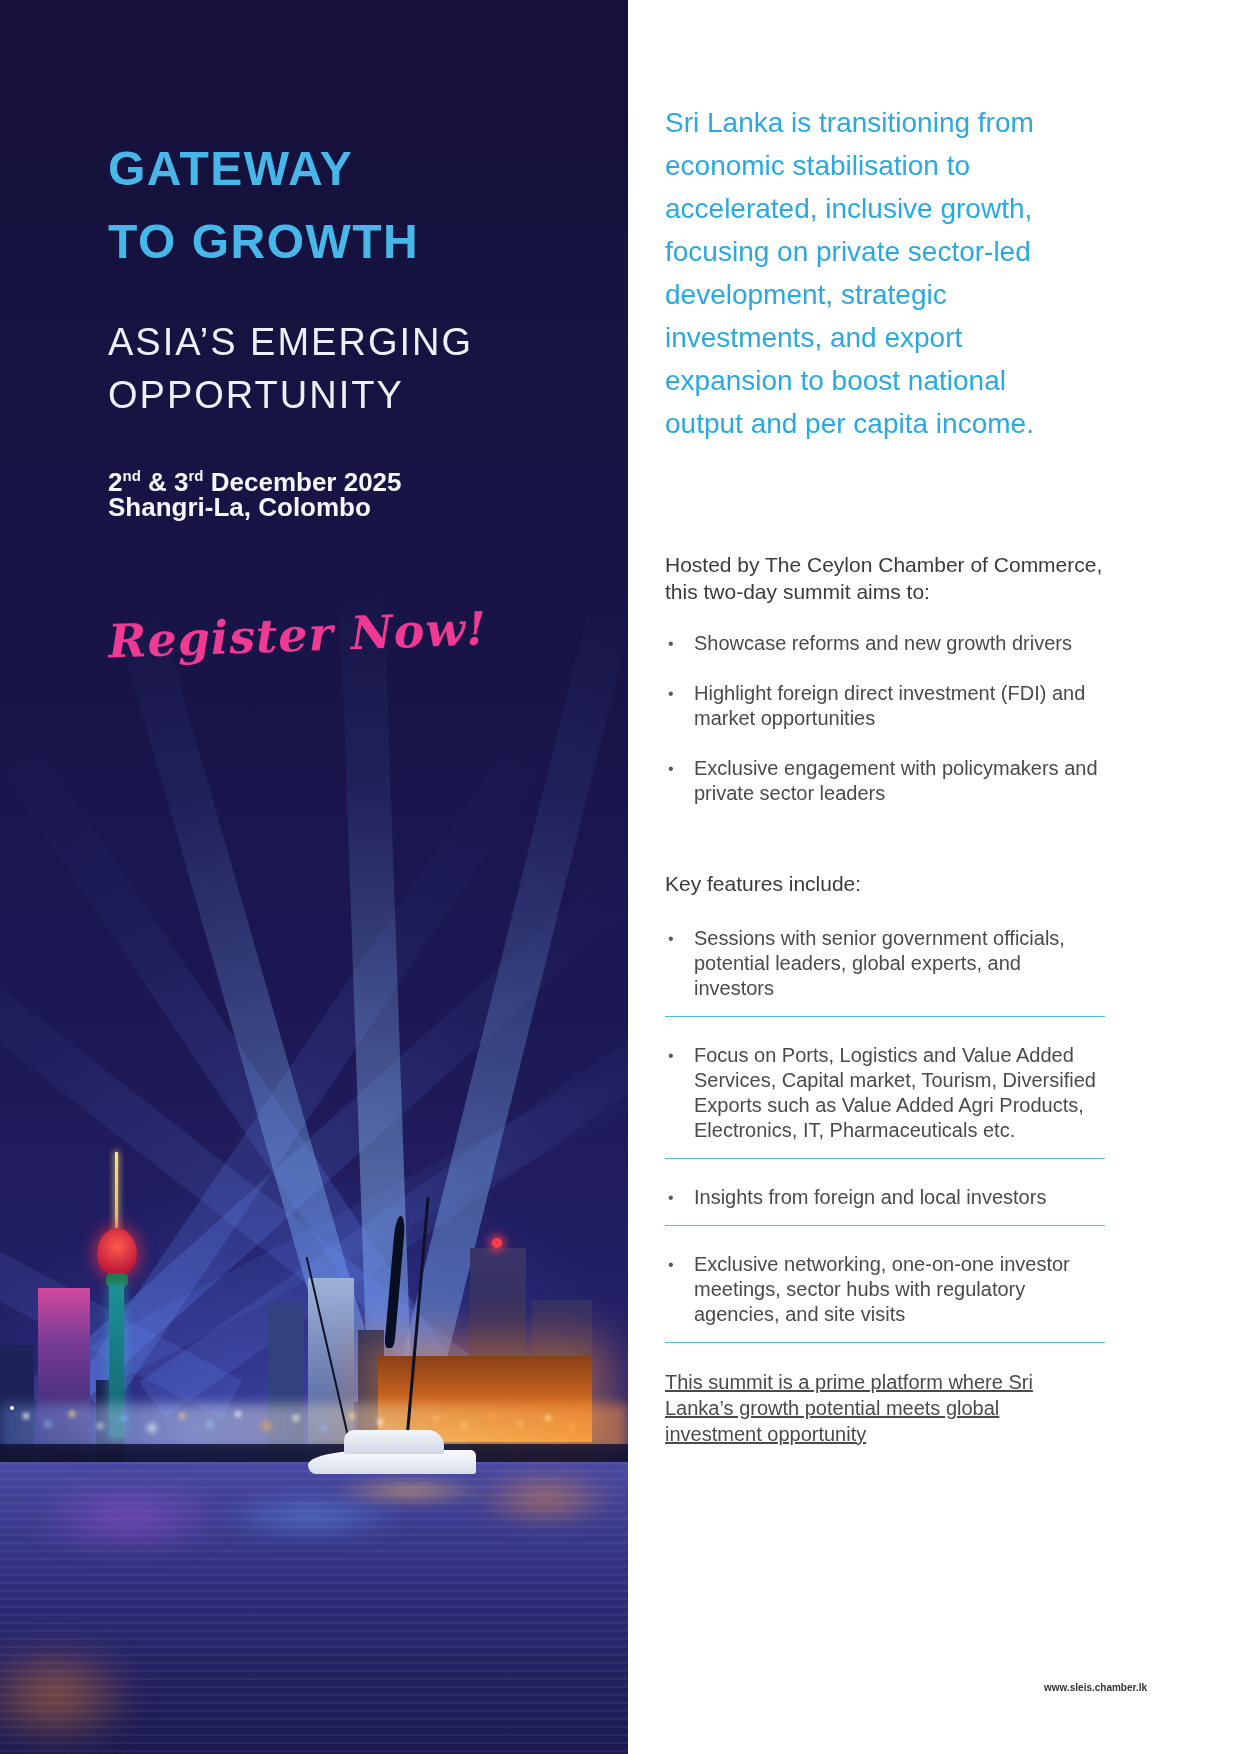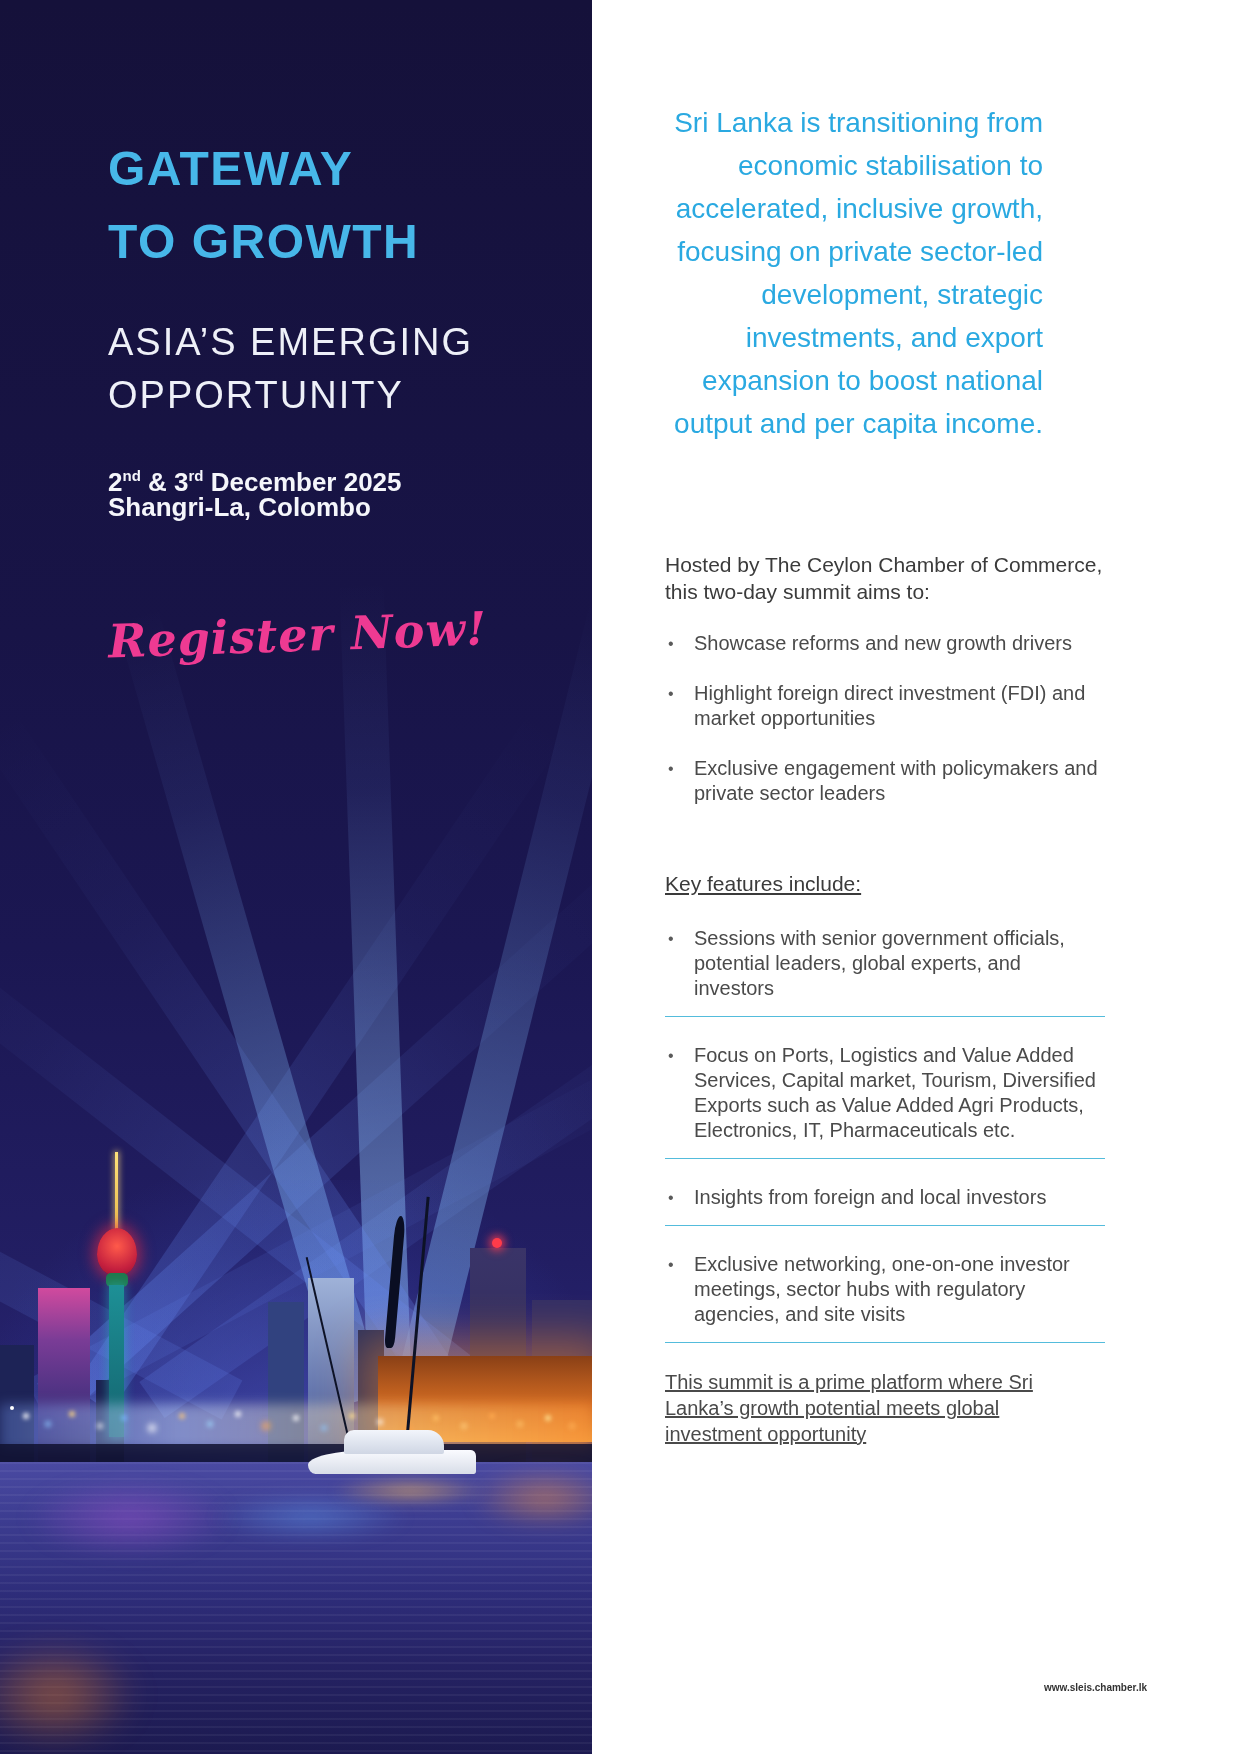--- a/index.html
+++ b/index.html
@@ -1,21 +1,21 @@
 <!DOCTYPE html>
 <html><head>
 <meta charset="utf-8">
 <style>
   html,body{margin:0;padding:0;background:#ffffff;}
   .page{position:relative;width:1241px;height:1754px;background:#ffffff;overflow:hidden;
         font-family:"Liberation Sans", sans-serif;}
 
   
   .panel{position:absolute;left:0;top:0;width:592px;height:1754px;overflow:hidden;
-         background:linear-gradient(180deg,#15113a 0%,#181447 36%,#1b1752 54%,#221e63 72%,#2a2878 85%,#332e86 100%);}
+         background:linear-gradient(180deg,#15113a 0%,#181447 36%,#1b1752 54%,#221e63 72%,#2a2878 85%,#332e86 100%);padding-left:36px;}
   .panel *{position:absolute;}
 
   .beam{bottom:354px;width:44px;height:820px;transform-origin:50% 100%;
         background:linear-gradient(to top, rgba(110,150,255,.40), rgba(110,150,255,.06) 70%, transparent);}
   .b1{left:30px;transform:rotate(48deg);opacity:.8}
   .b2{left:70px;transform:rotate(34deg);opacity:.7}
   .b3{left:130px;transform:rotate(55deg);opacity:.5}
   .b4{left:340px;transform:rotate(-16deg);background:linear-gradient(to top, rgba(140,200,255,.55), rgba(120,170,255,.08) 75%, transparent);}
   .b5{left:368px;transform:rotate(-2deg);background:linear-gradient(to top, rgba(150,205,255,.6), rgba(120,170,255,.08) 75%, transparent);}
   .b6{left:392px;transform:rotate(14deg);background:linear-gradient(to top, rgba(140,200,255,.5), rgba(120,170,255,.08) 75%, transparent);}
@@ -92,29 +92,29 @@
   .subtitle span{position:static;display:block;}
   .dateline{left:108px;top:434px;font-size:26px;line-height:31px;color:#f5f6fb;font-weight:bold;}
   .dateline sup{position:static;font-size:15px;vertical-align:super;font-weight:bold;}
   .dateline span{position:static;}
   .venue{left:108px;top:466px;font-size:26px;color:#f5f6fb;font-weight:bold;}
   .register{left:108px;top:608px;font-size:46px;font-style:italic;font-weight:bold;color:#ee3a92;
             transform:rotate(-2deg);letter-spacing:1px;font-family:"DejaVu Serif", serif;cursor:pointer;}
 
   
   .right{position:absolute;left:592px;top:0;width:649px;height:1754px;box-sizing:border-box;padding:101px 0 0 73px;}
-  .intro{width:378px;margin:0 0 106px 0;font-size:28px;line-height:43px;color:#2aa9e1;font-weight:400;text-align:right;}
+  .intro{width:378px;margin:0 0 106px 0;font-size:28px;line-height:43px;color:#2aa9e1;font-weight:400;}
   .hosted{width:470px;margin:0 0 26px 0;font-size:21px;line-height:27px;color:#3b3b3b;}
   ul.blist{list-style:none;margin:0;padding:0;}
   ul.blist li{display:flex;width:440px;font-size:20px;line-height:25px;color:#4a4a4a;}
   ul.aims li{margin-bottom:25px;}
   ul.features li{margin-bottom:26px;padding-bottom:15px;border-bottom:1px solid #54bcdc;}
   .dot{flex:0 0 26px;padding-left:3px;color:#5a5a5a;font-size:16px;}
   .txt{flex:1;}
-  .features-heading{margin:66px 0 30px 0;font-size:21px;color:#3b3b3b;text-decoration:underline;}
+  .features-heading{margin:66px 0 30px 0;font-size:21px;color:#3b3b3b;}
   .closing{width:380px;margin:7px 0 0 0;font-size:20px;line-height:26px;color:#4a4a4a;text-decoration:underline;}
   .site{position:absolute;top:1682px;right:94px;font-size:10px;font-weight:bold;color:#333;cursor:pointer;}
 </style>
 </head>
 <body>
 
 <div class="page">
 
   <div class="panel">
     <div class="beam b1"></div>

